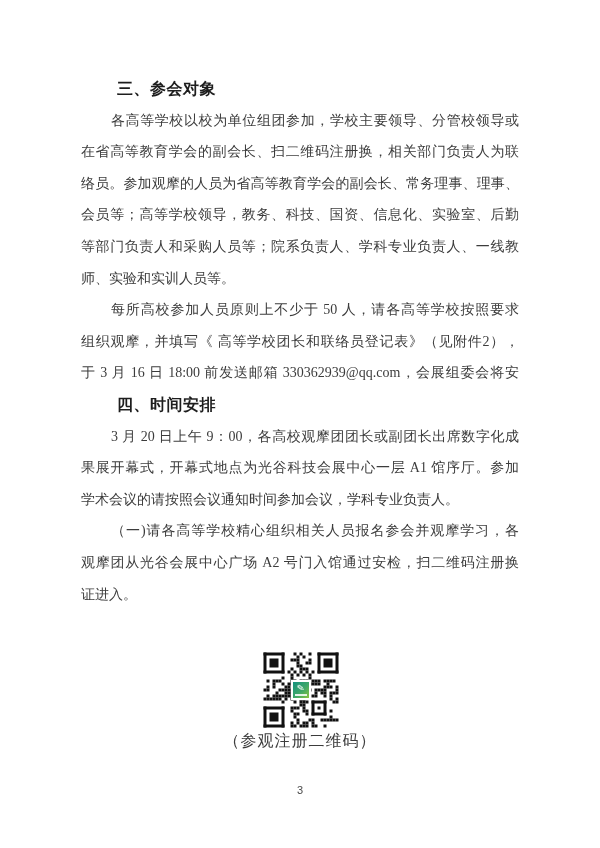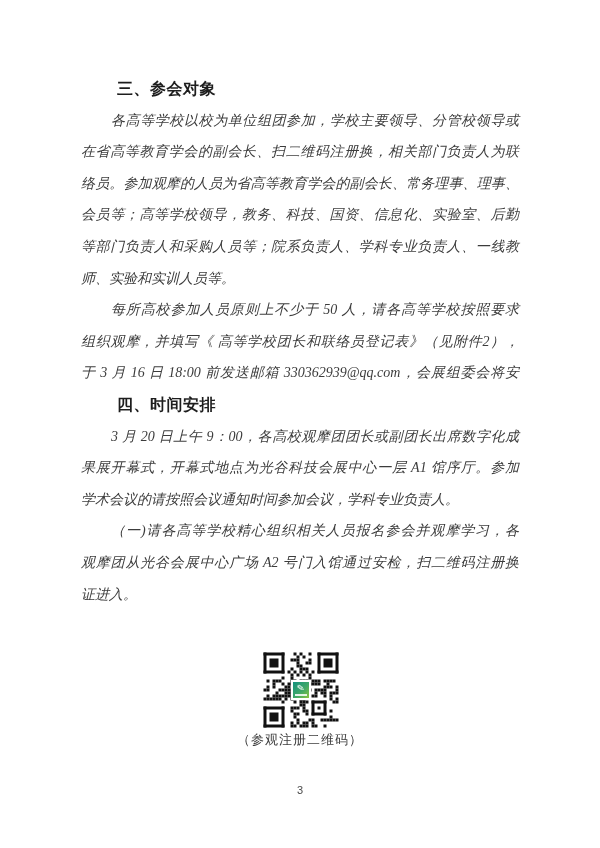--- a/index.html
+++ b/index.html
@@ -21,21 +21,20 @@
   .line {
     height: 31.6px;
     line-height: 31.6px;
     font-size: 14px;
     white-space: nowrap;
   }
   .body-line {
     text-align: justify;
     text-align-last: justify;
     white-space: normal;
-    font-style: italic;
   }
   .body-line.indent { padding-left: 30px; }
   .body-line.last {
     text-align: left;
     text-align-last: left;
   }
   .heading-line {
     font-family: "Liberation Sans", "DejaVu Sans", sans-serif;
     font-weight: 700;
     font-size: 16px;
@@ -77,21 +76,21 @@
     height: 2px;
     margin-top: 1px;
     background: rgba(255,255,255,0.85);
   }
   .qr-caption {
     position: absolute;
     left: 0;
     top: 731px;
     width: 600px;
     text-align: center;
-    font-size: 13px;
+    font-size: 16px;
     letter-spacing: 1px;
     color: #3c3c3c;
   }
   .page-number {
     position: absolute;
     left: 0;
     top: 784px;
     width: 600px;
     text-align: center;
     font-size: 11px;

